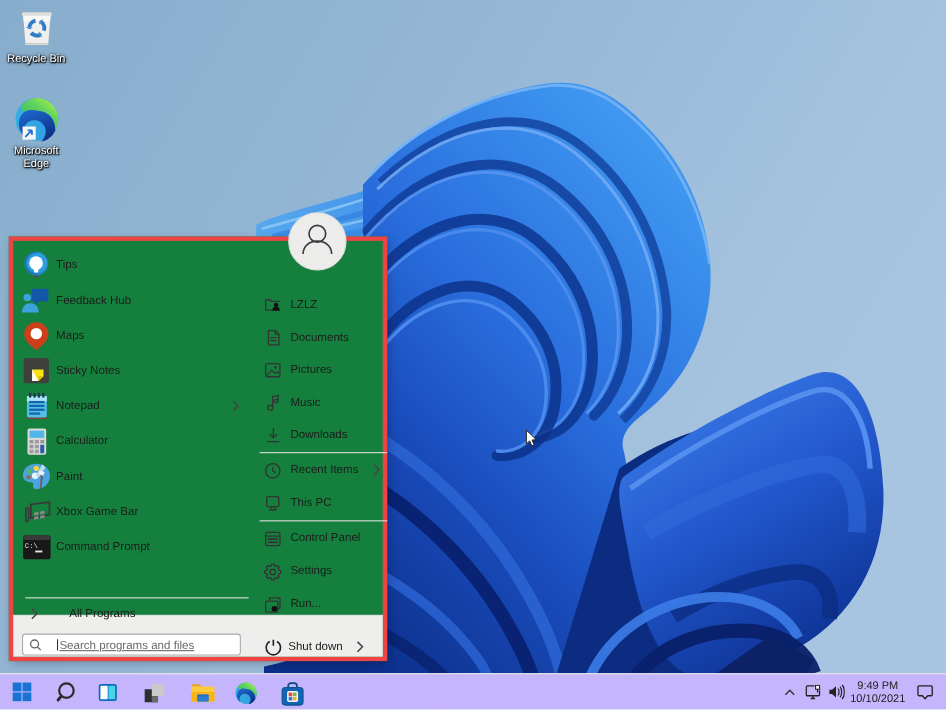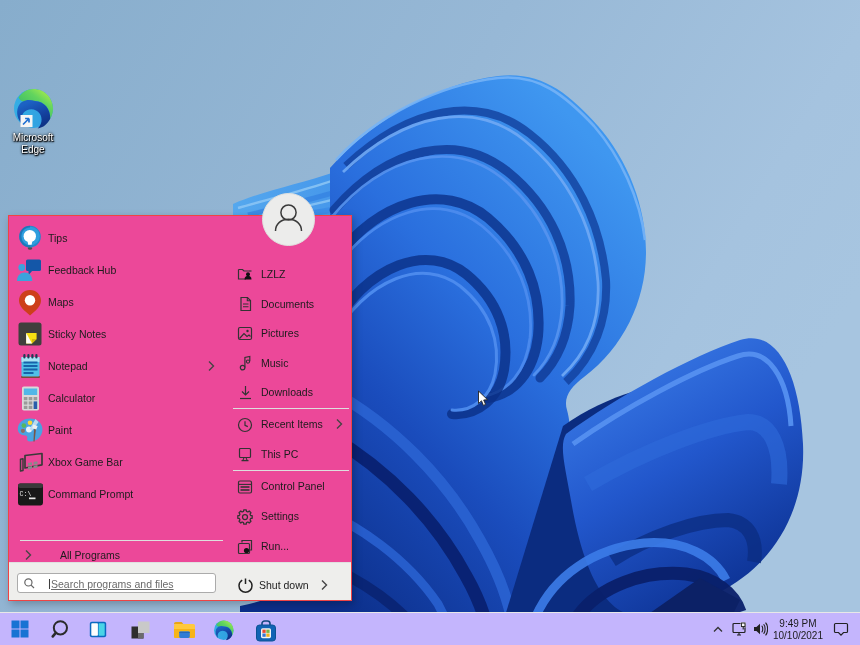--- a/index.html
+++ b/index.html
@@ -3,22 +3,22 @@
 <meta charset="utf-8">
 <style>
 html,body{margin:0;padding:0;}
 body{width:860px;height:645px;overflow:hidden;font-family:"Liberation Sans",sans-serif;position:relative;}
 #desktop{position:absolute;inset:0;width:860px;height:645px;overflow:hidden;}
 #wall{position:absolute;left:0;top:0;}
 
 .dicon{position:absolute;text-align:center;color:#fff;font-size:10px;line-height:12px;
   text-shadow:0 1px 2px #000,0 0 3px #000,1px 1px 1px #000;}
 
-#menu{position:absolute;left:8px;top:215px;width:344px;height:386px;background:#ec4899;
-  border:1px solid #ef4444;box-sizing:border-box;box-shadow:2px 3px 8px rgba(0,0,0,.25);}
+#menu{position:absolute;left:8px;top:215px;width:344px;height:386px;background:#15803d;
+  border:4px solid #ef4444;box-sizing:border-box;box-shadow:2px 3px 8px rgba(0,0,0,.25);}
 #menu .strip{position:absolute;left:0;right:0;bottom:0;height:37px;background:#eeeeec;border-top:1px solid #e0e0e0;}
 .mi{position:absolute;height:18px;line-height:18px;color:#1c1c1c;font-size:10.5px;white-space:nowrap;}
 .micon{position:absolute;}
 .rtxt{position:absolute;height:18px;line-height:18px;color:#1c1c1c;font-size:10.5px;white-space:nowrap;}
 .divh{position:absolute;height:1px;background:#dedede;}
 .arrow{position:absolute;color:#444;font-size:12px;}
 #avatar{position:absolute;left:262px;top:193px;width:53px;height:53px;border-radius:50%;
   background:#ececeb;border:1px solid #e0e0de;box-sizing:border-box;}
 #search{position:absolute;left:8px;top:357px;width:199px;height:20px;background:#fff;
   border:1px solid #ababab;border-radius:3px;box-sizing:border-box;}
@@ -95,20 +95,35 @@
  C602 616 582 562 572 506 C565 466 559 446 566 434 Z" fill="url(#pet)"></path>
 <path d="M573 444 C624 408 694 370 738 356 C768 346 788 378 791 426" fill="none" stroke="#5590f0" stroke-width="5" opacity="0.95"></path>
 <path d="M588 484 C646 450 710 426 748 422 C770 422 782 446 779 484" fill="none" stroke="#2e6ada" stroke-width="16" opacity="0.6"></path>
 <path d="M612 560 C650 536 696 520 728 520 C748 522 758 538 754 562" fill="none" stroke="#0b2c80" stroke-width="14" opacity="0.75"></path>
 
 <path d="M536 616 C554 576 594 548 644 543 C684 540 714 556 726 580" fill="none" stroke="#3c7ce8" stroke-width="9" opacity="0.9"></path>
 <path d="M578 616 C600 586 644 570 686 574 C716 578 734 594 740 612" fill="none" stroke="#09206a" stroke-width="13" opacity="0.95"></path>
 <path d="M640 620 L700 578 L740 600 L730 620 Z" fill="#0c2166"></path>
 </svg>
 
+<div class="dicon" style="left:0px;top:9px;width:66px;">
+  <svg width="33" height="35" viewBox="0 0 33 35" style="display:block;margin:0 auto 4px;">
+   <path d="M4 4.5 L29 4.5 L26.8 32 L6.2 32 Z" fill="#efefed"></path>
+   <path d="M4 4.5 L29 4.5 L28.6 10 L4.4 10 Z" fill="#f8f8f6"></path>
+   <path d="M6.3 30 L26.7 30 L26.6 31.5 L6.4 31.5 Z" fill="#c9c9c5"></path>
+   <rect x="3" y="2.2" width="27" height="3.2" rx="1.1" fill="#dededb"></rect>
+   <path d="M15.3 9.8 A6.8 6.8 0 0 0 9.7 15.9" fill="none" stroke="#2e7dc8" stroke-width="3.6"></path>
+   <path d="M6.4 15.6 L13.0 16.2 L9.8 17.6 Z" fill="#2e7dc8"></path>
+   <path d="M11.3 20.9 A6.8 6.8 0 0 0 19.4 22.7" fill="none" stroke="#2e7dc8" stroke-width="3.6"></path>
+   <path d="M20.8 25.7 L18.0 19.7 L20.8 21.8 Z" fill="#2e7dc8"></path>
+   <path d="M22.9 18.8 A6.8 6.8 0 0 0 20.4 10.9" fill="none" stroke="#2e7dc8" stroke-width="3.6"></path>
+   <path d="M22.3 8.2 L18.5 13.6 L18.9 10.2 Z" fill="#2e7dc8"></path>
+  </svg>
+  Recycle Bin
+</div>
 <div class="dicon" style="left:0px;top:88px;width:66px;">
   <svg width="43" height="43" viewBox="0 0 43 43" style="display:block;margin:0 auto 1px;">
    <defs>
     <linearGradient id="de1" x1="0" y1="0.5" x2="1" y2="0.5">
             <stop offset="0" stop-color="#35aee4"></stop>
             <stop offset="1" stop-color="#2e9be0"></stop>
           </linearGradient>
     <linearGradient id="deg" x1="0.1" y1="0.9" x2="0.8" y2="0.1">
             <stop offset="0" stop-color="#2fb26a"></stop>
             <stop offset="0.7" stop-color="#62d45e"></stop>

